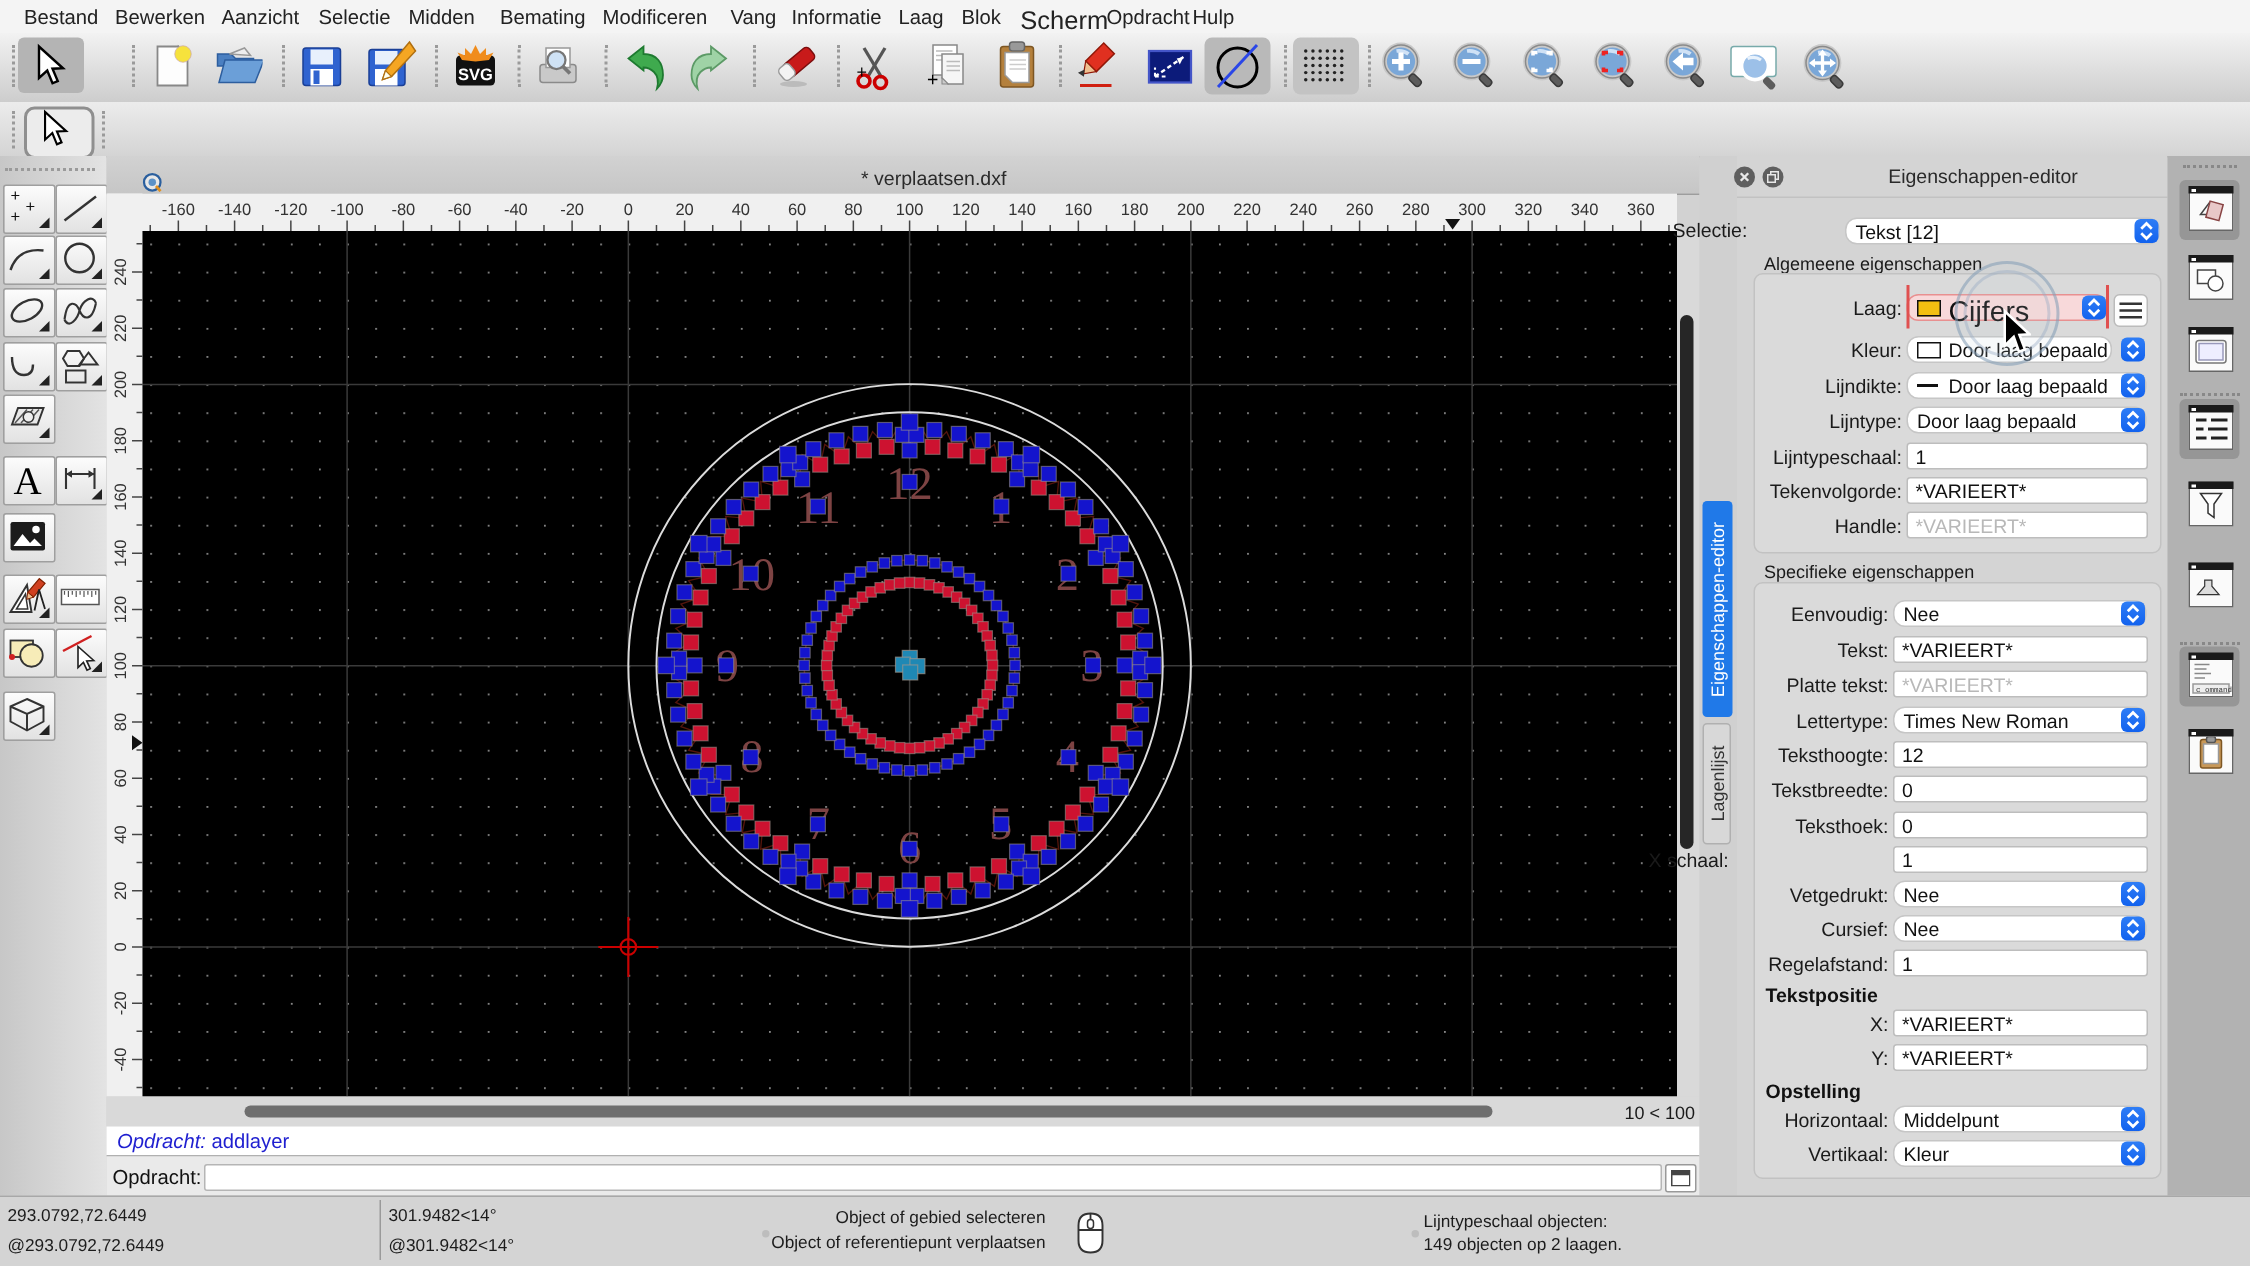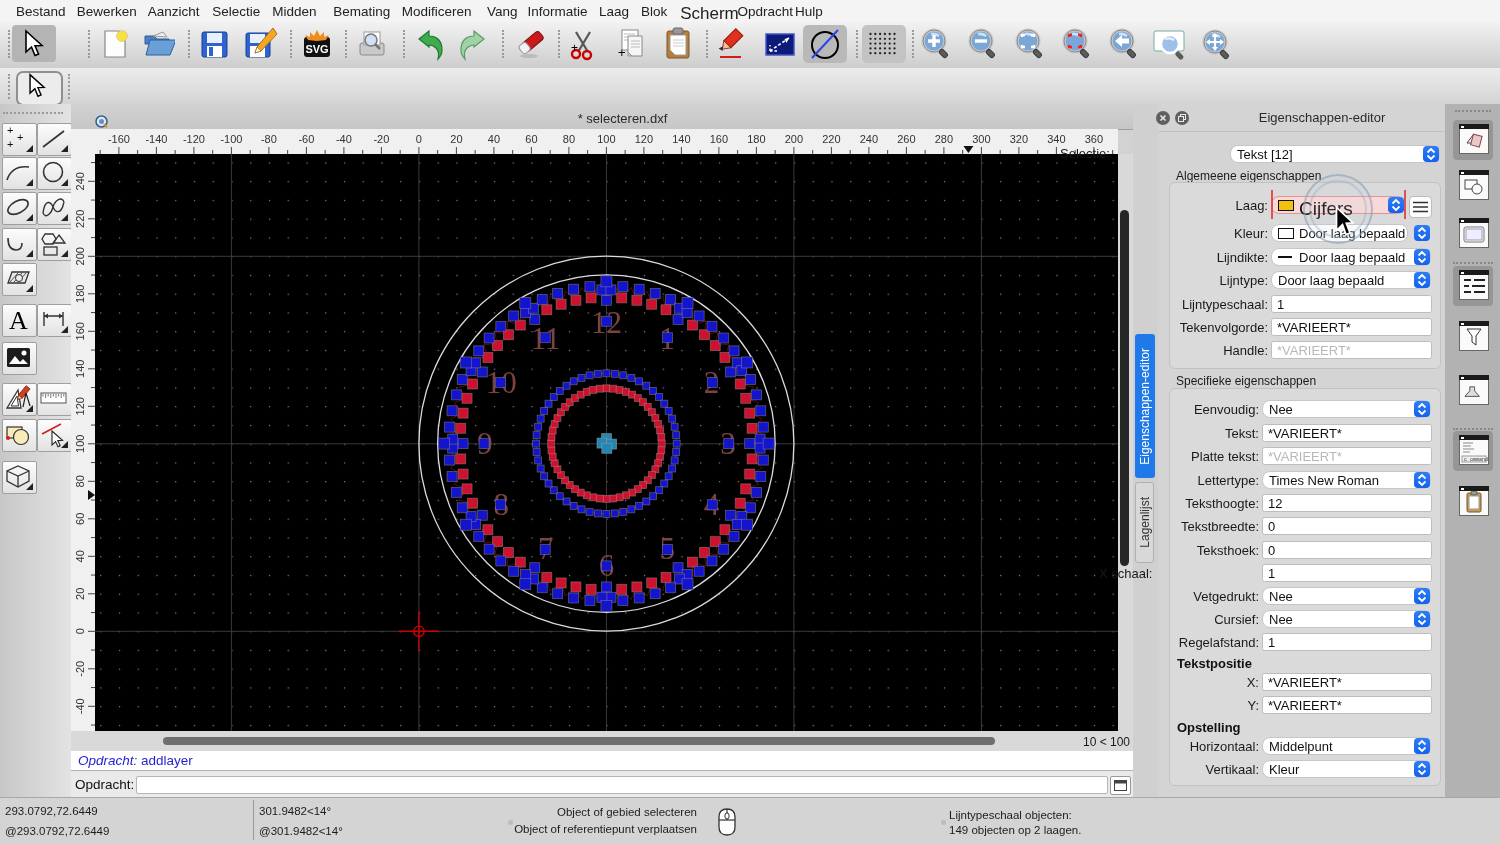--- a/index.html
+++ b/index.html
@@ -346,21 +346,21 @@
 <svg style="position:absolute;left:4px;top:463px" width="29" height="27" viewBox="0 0 29 27">
     <path d="M14,3 L25,8 L25,18 L14,24 L3,18 L3,8 Z M3,8 L14,13 L25,8 M14,13 L14,24" fill="none" stroke="#333" stroke-width="1.3"></path>
   </svg>
 <div style="position:absolute;left:26px;top:483px;width:0;height:0;border-left:7px solid transparent;border-bottom:7px solid #222"></div>
 <div style="position:absolute;left:71px;top:104px;width:1062px;height:25px;background:linear-gradient(#d2d2d2,#c6c6c6);border-bottom:1px solid #9d9d9d"></div>
 <svg style="position:absolute;left:94.5px;top:114.5px" width="13" height="13" viewBox="0 0 13 13">
     <circle cx="6.5" cy="6.5" r="5.5" fill="#e8e8e8" stroke="#2a5f9e" stroke-width="1.5"></circle>
     <circle cx="6.5" cy="6.5" r="2.5" fill="#5c92c8"></circle>
     <line x1="9" y1="9" x2="12" y2="12.5" stroke="#e09020" stroke-width="1.8"></line>
   </svg>
-<div style="position:absolute;left:560px;top:111px;width:125px;text-align:center;font-size:13px;color:#2a2a2a">* selecteren.dxf</div>
+<div style="position:absolute;left:560px;top:111px;width:125px;text-align:center;font-size:13px;color:#2a2a2a">* verplaatsen.dxf</div>
 <div style="position:absolute;left:71px;top:129px;width:1047px;height:25px;background:#f0f0f0"></div>
 <svg width="1047" height="25" viewBox="71 129 1047 25" style="position:absolute;left:71px;top:129px">
     <line x1="100.15" y1="150" x2="100.15" y2="154" stroke="#444" stroke-width="1"></line>
     <line x1="118.9" y1="147" x2="118.9" y2="154" stroke="#444" stroke-width="1"></line>
     <text x="118.9" y="143" font-size="11" fill="#333" text-anchor="middle" font-family="Liberation Sans">-160</text>
     <line x1="137.65" y1="150" x2="137.65" y2="154" stroke="#444" stroke-width="1"></line>
     <line x1="156.4" y1="147" x2="156.4" y2="154" stroke="#444" stroke-width="1"></line>
     <text x="156.4" y="143" font-size="11" fill="#333" text-anchor="middle" font-family="Liberation Sans">-140</text>
     <line x1="175.15" y1="150" x2="175.15" y2="154" stroke="#444" stroke-width="1"></line>
     <line x1="193.9" y1="147" x2="193.9" y2="154" stroke="#444" stroke-width="1"></line>
@@ -822,21 +822,21 @@
 <div style="position:absolute;left:1156px;top:111px;width:14px;height:14px;background:#5f5f5f;border-radius:50%"></div>
 <svg style="position:absolute;left:1156px;top:111px" width="14" height="14">
     <path d="M4.5,4.5 l5,5 M9.5,4.5 l-5,5" stroke="#e8e8e8" stroke-width="1.6"></path>
   </svg>
 <div style="position:absolute;left:1175px;top:111px;width:14px;height:14px;background:#5f5f5f;border-radius:50%"></div>
 <svg style="position:absolute;left:1175px;top:111px" width="14" height="14">
     <rect x="5.5" y="3.5" width="5" height="5" fill="none" stroke="#e8e8e8"></rect>
     <rect x="3.5" y="5.5" width="5" height="5" fill="#5f5f5f" stroke="#e8e8e8"></rect>
   </svg>
 <div style="position:absolute;left:1242px;top:110px;width:160px;text-align:center;font-size:13px;color:#2a2a2a">Eigenschappen-editor</div>
-<div style="position:absolute;left:1060px;top:146px;width:160px;text-align:left;font-size:13px;color:#1a1a1a;white-space:nowrap">Selectie:</div>
+<div style="position:absolute;left:1060px;top:146px;width:160px;text-align:center;font-size:13px;color:#1a1a1a;white-space:nowrap">Selectie:</div>
 <div style="position:absolute;left:1230px;top:145px;width:210px;height:18px;background:#fff;border:1px solid #c6c6c6;border-radius:8px;box-sizing:border-box"></div>
 <div style="position:absolute;left:1237px;top:146.5px;font-size:13px;color:#111;white-space:nowrap">Tekst [12]</div>
 <div style="position:absolute;left:1423px;top:146px;width:16px;height:16px;background:linear-gradient(#2e7df6,#1262ee);border-radius:4px"></div>
 <svg style="position:absolute;left:1423px;top:146px" width="16" height="16" viewBox="0 0 16 16">
     <path d="M4.5,6.5 L8,3 L11.5,6.5 M4.5,9.5 L8,13 L11.5,9.5" stroke="#fff" stroke-width="1.8" fill="none"></path>
   </svg>
 <div style="position:absolute;left:1176px;top:169px;width:160px;text-align:left;font-size:12px;color:#1a1a1a;white-space:nowrap">Algemeene eigenschappen</div>
 <div style="position:absolute;left:1169px;top:182px;width:270px;height:185px;background:#dadada;border:1px solid #c2c2c2;border-radius:6px"></div>
 <div style="position:absolute;left:1108px;top:198px;width:160px;text-align:right;font-size:13px;color:#1a1a1a;white-space:nowrap">Laag:</div>
 <div style="position:absolute;left:1271px;top:196px;width:134px;height:18px;background:#f8d9da;border:1px solid #e89090;border-radius:8px;box-sizing:border-box"></div>

